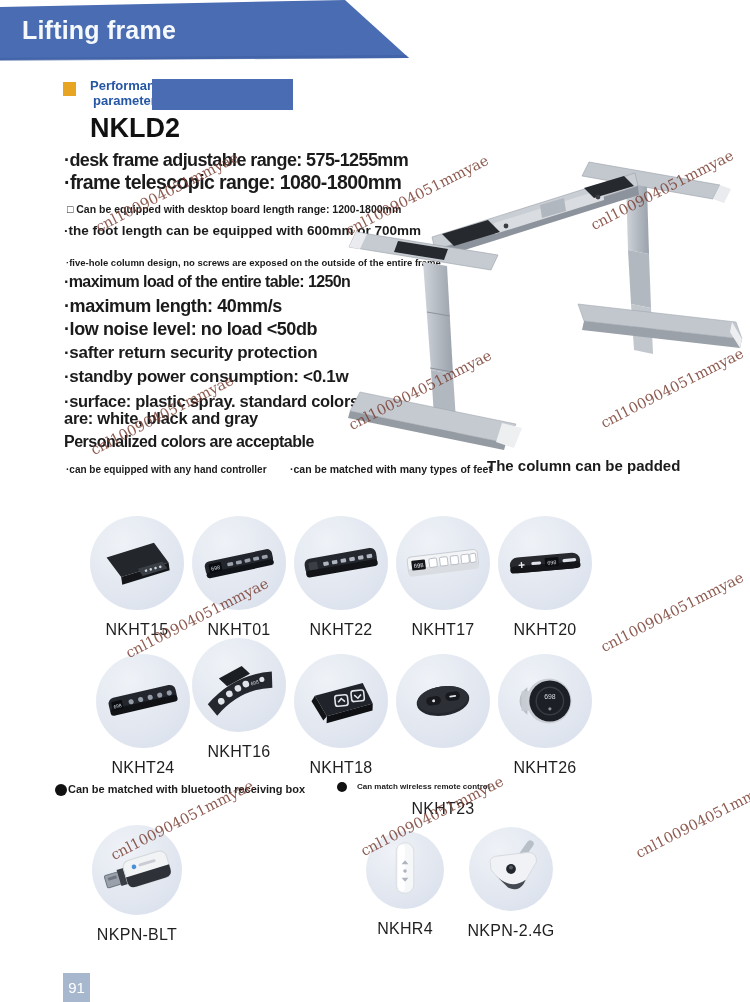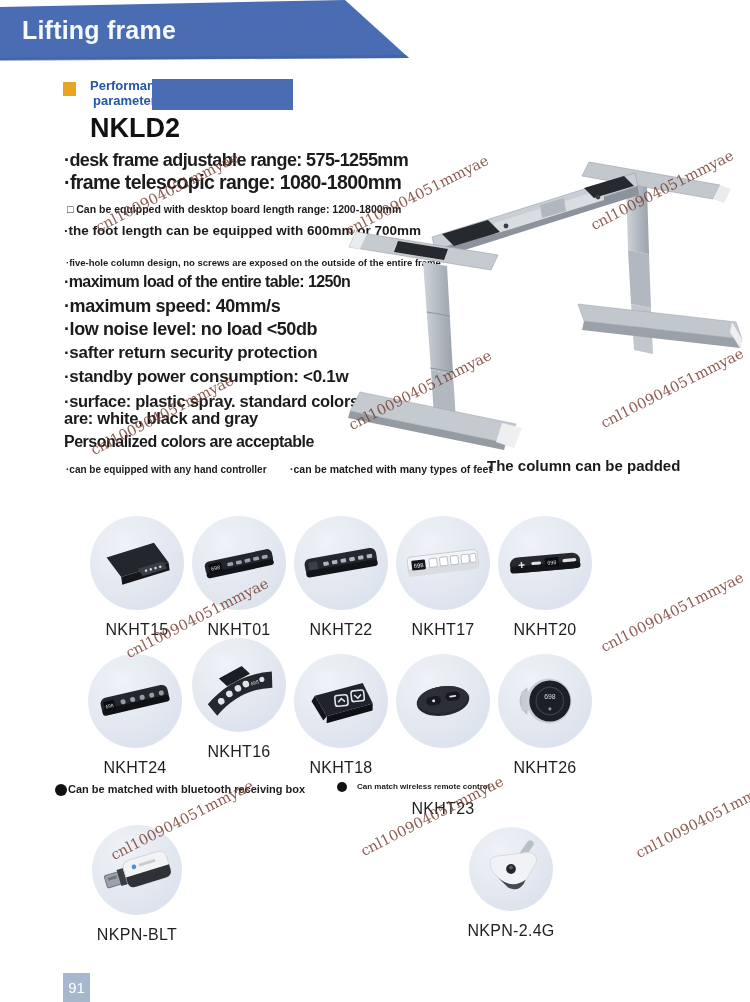--- a/index.html
+++ b/index.html
@@ -74,21 +74,21 @@
   </div>
   <div class="blue-overlay"></div>
 
   <div class="model">NKLD2</div>
   <div class="spec s0">·desk frame adjustable range: 575-1255mm</div>
   <div class="spec s1">·frame telescopic range: 1080-1800mm</div>
   <div class="spec s2">□ Can be equipped with desktop board length range: 1200-1800mm</div>
   <div class="spec s3">·the foot length can be equipped with 600mm or 700mm</div>
   <div class="spec s4">·five-hole column design, no screws are exposed on the outside of the entire frame</div>
   <div class="spec s5">·maximum load of the entire table: 1250n</div>
-  <div class="spec s6">·maximum speed: 40mm/s</div>
+  <div class="spec s6">·maximum length: 40mm/s</div>
   <div class="spec s7">·low noise level: no load &lt;50db</div>
   <div class="spec s8">·safter return security protection</div>
   <div class="spec s9">·standby power consumption: &lt;0.1w</div>
   <div class="spec s10">·surface: plastic spray. standard colors</div>
   <div class="spec s11">are: white, black and gray</div>
   <div class="spec s12">Personalized colors are acceptable</div>
   <div class="fn-a">·can be equipped with any hand controller</div>
   <div class="fn-b">·can be matched with many types of feet</div>
   <div class="fn-c">The column can be padded</div>
 
@@ -217,21 +217,21 @@
           <rect x="34" y="46" width="10" height="3" rx="1.5" fill="#dfe3e9"></rect>
           <rect x="48" y="43" width="14" height="9" rx="1" fill="#0b0d10"></rect>
           <text x="55" y="50" font-size="5.5" fill="#d5dae2" text-anchor="middle">698</text>
           <rect x="66" y="45.5" width="14" height="3.4" rx="1.7" fill="#dfe3e9"></rect>
         </g>
       </svg>
     </div>
     <div class="prod-label">NKHT20</div>
   </div>
 
-  <div class="prod" style="left:80px;top:654px;">
+  <div class="prod" style="left:88px;top:654px;">
     <div class="circle c94">
       <svg width="96" height="96" viewBox="0 0 96 96">
         <g transform="rotate(-13 48 48)">
           <rect x="13" y="38" width="70" height="17" rx="6" fill="#23262c"></rect>
           <rect x="13" y="49" width="70" height="7" rx="3" fill="#101216"></rect>
           <rect x="16" y="42" width="11" height="9" rx="1" fill="#0a0c0f"></rect>
           <text x="21.5" y="49" font-size="5" fill="#ccd3df" text-anchor="middle">698</text>
           <g fill="#949ca8">
               <circle cx="36" cy="46" r="2.6"></circle>
               <circle cx="46" cy="46" r="2.6"></circle>
@@ -327,20 +327,32 @@
           <rect x="26" y="40" width="8" height="17" fill="#393d44"></rect>
           <rect x="33" y="34" width="46" height="28" rx="7" fill="#f2f3f5" stroke="#d4d7db" stroke-width="1"></rect>
           <path d="M33 50 L79 50 L79 55 Q79 62 72 62 L40 62 Q33 62 33 55 Z" fill="#2e3238"></path>
           <circle cx="44" cy="42" r="2.4" fill="#4a90d9"></circle>
           <rect x="49" y="40.5" width="18" height="3" rx="1.5" fill="#c9cdd3"></rect>
         </g>
       </svg>
     </div>
     <div class="prod-label">NKPN-BLT</div>
   </div>
+  <div class="prod" style="left:350px;top:831px;">
+    <div class="circle c78">
+      <svg width="80" height="80" viewBox="0 0 80 80">
+        <rect x="31" y="12" width="18" height="52" rx="9" fill="#f6f7f8" stroke="#d9dce0" stroke-width="1"></rect>
+        <rect x="33" y="14" width="7" height="48" rx="3.5" fill="#ffffff"></rect>
+        <polygon points="40,30 43.5,34 36.5,34" fill="#aeb4bc"></polygon>
+        <circle cx="40" cy="41" r="1.8" fill="#aeb4bc"></circle>
+        <polygon points="40,52 43.5,48 36.5,48" fill="#aeb4bc"></polygon>
+      </svg>
+    </div>
+    <div class="prod-label">NKHR4</div>
+  </div>
   <div class="prod" style="left:456px;top:827px;">
     <div class="circle c84">
       <svg width="86" height="86" viewBox="0 0 86 86">
         <rect x="55" y="12" width="7" height="22" rx="3.5" fill="#b9bfc7" transform="rotate(35 58 23)"></rect>
         <path d="M22 38 Q20 32 27 30 L60 26 Q70 26 69 36 L56 58 Q50 67 40 62 L26 48 Q21 44 22 38 Z" fill="#f1f2f5" stroke="#d6d9de" stroke-width="1"></path>
         <path d="M26 48 L40 62 Q50 67 56 58 L58 54 Q44 64 30 52 Z" fill="#454a52"></path>
         <circle cx="43" cy="43" r="5" fill="#23262b"></circle>
         <circle cx="43" cy="41.5" r="2" fill="#565c66"></circle>
       </svg>
     </div>

